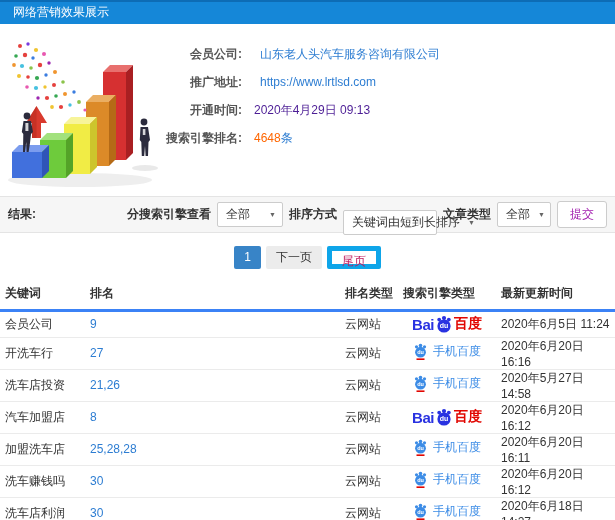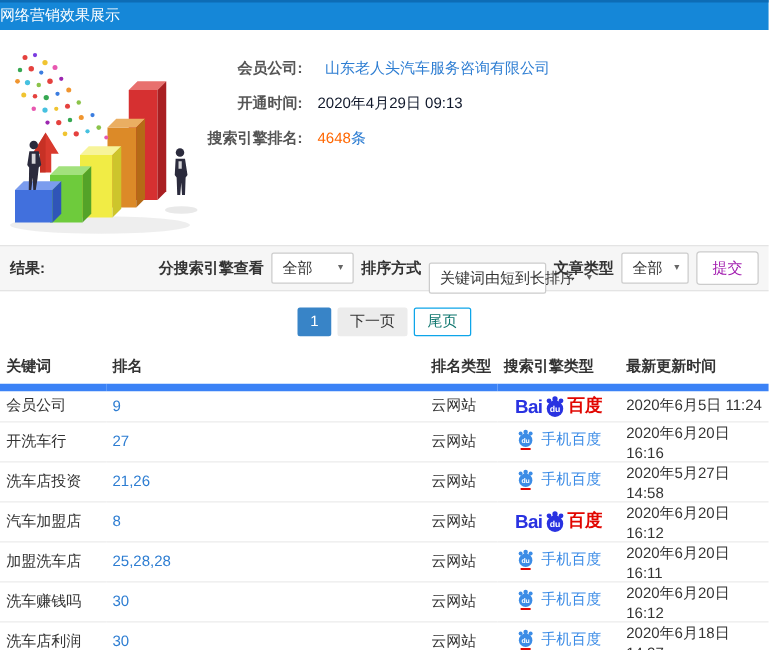--- a/index.html
+++ b/index.html
@@ -1,31 +1,31 @@
 <!DOCTYPE html>
 <html><head>
 <meta charset="utf-8">
 <style>
   * { margin:0; padding:0; box-sizing:border-box; }
   html,body { width:615px; height:520px; overflow:hidden; background:#fff;
     font-family:"Liberation Sans","DejaVu Sans",sans-serif; font-size:12px; color:#333; }
 
   
   .header { height:24px; background:#1587d8; border-top:2px solid #0d6cb5;
-    color:#fff; line-height:21px; font-size:12px; }
+    color:#fff; line-height:21px; padding-left:13px; font-size:12px; }
 
   
   .top-section { position:relative; height:172px; background:#fff; }
   .chart-illu { position:absolute; left:0; top:6px; }
   .info-list { position:absolute; left:150px; top:16px; }
   .info-row { display:flex; align-items:center; height:28px; }
   .info-label { width:92px; text-align:right; font-weight:bold; color:#555; }
   .info-value { margin-left:12px; }
   .link { color:#2d7dd2; text-decoration:none; cursor:pointer;margin-left:18px; }
-  .plain { color:#0f172a; }
+  .plain { color:#4c1d95; }
   .hl-num { color:#ff6600; }
   .hl-unit { color:#2d7dd2; }
 
   
   .filter-bar { height:37px; background:#f6f6f6; border-top:1px solid #e4e4e4;
     border-bottom:1px solid #e4e4e4; display:flex; align-items:center; padding:0 8px; }
   .section-label { font-weight:bold; color:#333; }
   .filter-controls { margin-left:auto; display:flex; align-items:center; gap:6px; }
   .f-label { font-weight:bold; color:#333; white-space:nowrap; }
   .sel { display:inline-flex; align-items:center; justify-content:space-between;
@@ -37,27 +37,27 @@
     border-radius:3px; color:#a21caf; font-size:12px; cursor:pointer;
     font-family:"Liberation Sans","DejaVu Sans",sans-serif; }
 
   
   .pagination { height:46px; display:flex; justify-content:center; align-items:flex-start;
     padding-top:13px; gap:5px; }
   .page-btn { height:23px; line-height:23px; padding:0 10px; border-radius:2px;
     cursor:pointer; white-space:nowrap; }
   .page-current { background:#3884c7; color:#fff; min-width:27px; text-align:center; padding:0; }
   .page-next { background:#ececec; color:#333; }
-  .page-last { background:#fff; border:1px solid #0ea5e9; color:#0f766e; line-height:21px; }
+  .page-last { background:#fff; border:5px solid #0ea5e9; color:#be185d; line-height:21px; }
 
   
   table { width:100%; border-collapse:collapse; table-layout:fixed; }
   col.c1{width:85px;} col.c2{width:255px;} col.c3{width:58px;} col.c4{width:98px;} col.c5{width:auto;}
   th { text-align:left; font-weight:bold; color:#333; height:31px;
-    border-bottom:6px solid #3b82f6; padding-left:5px; font-size:12px; }
+    border-bottom:3px solid #3b82f6; padding-left:5px; font-size:12px; }
   td { height:27px; border-bottom:1px solid #ebebeb; padding-left:5px; color:#333; }
   td.rank { color:#2d7dd2; }
   td.engine { text-align:center; padding-left:0; }
 
   
   .logo-baidu { display:inline-flex; align-items:flex-end; font-weight:bold; }
   .logo-baidu .bai { color:#2932e1; font-size:15px; letter-spacing:-0.5px; }
   .logo-baidu .cn { color:#e10601; font-size:14px; }
   .logo-baidu svg { margin:0 1px; }
   .logo-mobile { display:inline-flex; align-items:center; gap:5px; color:#3c8ce6; }
@@ -152,20 +152,24 @@
         <circle cx="85" cy="80" r="1.6" fill="#e858b0"></circle>
     </g>
   </svg>
 
   <div class="info-list">
     <div class="info-row">
       <span class="info-label">会员公司:</span>
       <a class="info-value link">山东老人头汽车服务咨询有限公司</a>
     </div>
     <div class="info-row">
+      <span class="info-label">推广地址:</span>
+      <a class="info-value link">https://www.lrtlsd.com</a>
+    </div>
+    <div class="info-row">
       <span class="info-label">开通时间:</span>
       <span class="info-value plain">2020年4月29日 09:13</span>
     </div>
     <div class="info-row">
       <span class="info-label">搜索引擎排名:</span>
       <span class="info-value"><span class="hl-num">4648</span><span class="hl-unit">条</span></span>
     </div>
   </div>
 </div>
 

